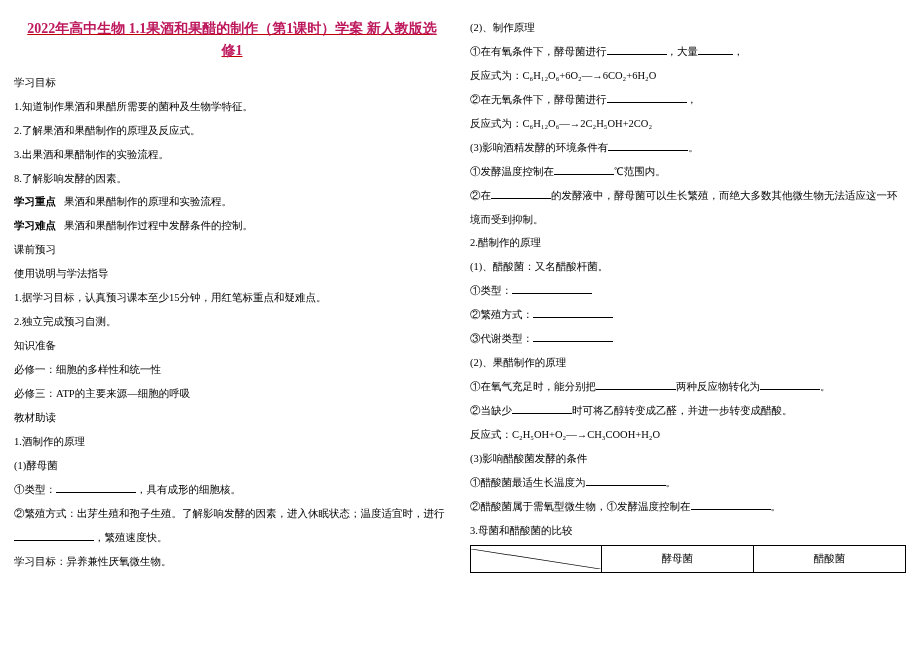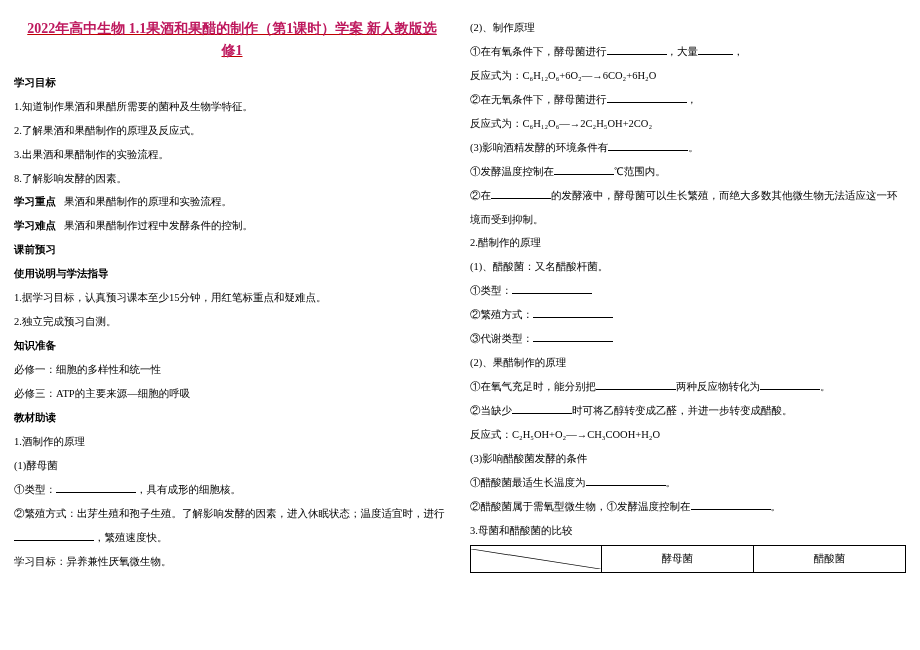--- a/index.html
+++ b/index.html
@@ -30,21 +30,21 @@
       text-align: center;
       line-height: 1.6;
       margin-bottom: 10px;
     }
     .title-underline {
       text-decoration: underline;
       text-decoration-color: #c00000;
       text-decoration-thickness: 1px;
     }
     .hdr {
-      font-weight: bold;
+      font-weight: normal;
     }
     .inline-hdr {
       font-weight: bold;
     }
     p {
       margin: 0 0 4px 0;
     }
     .blank {
       display: inline-block;
       border-bottom: 1px solid #000;

